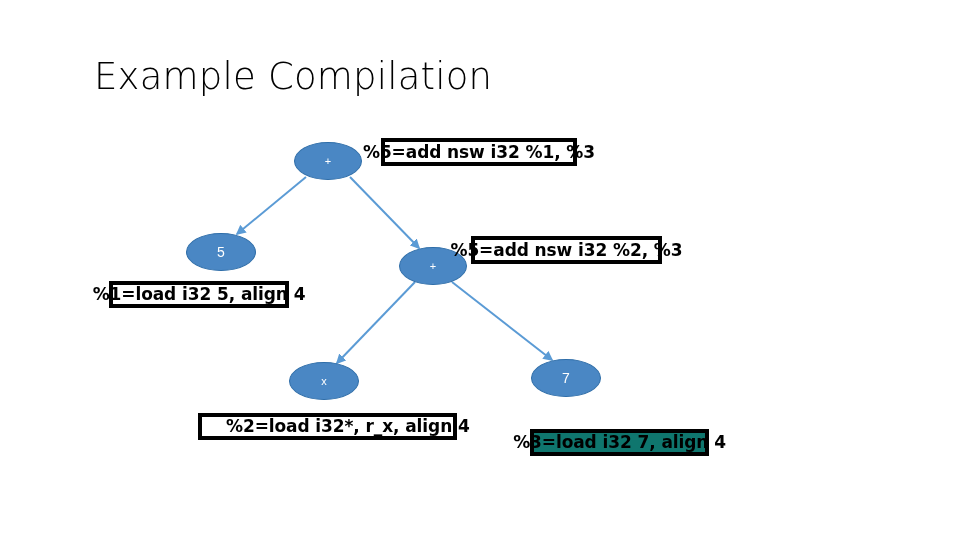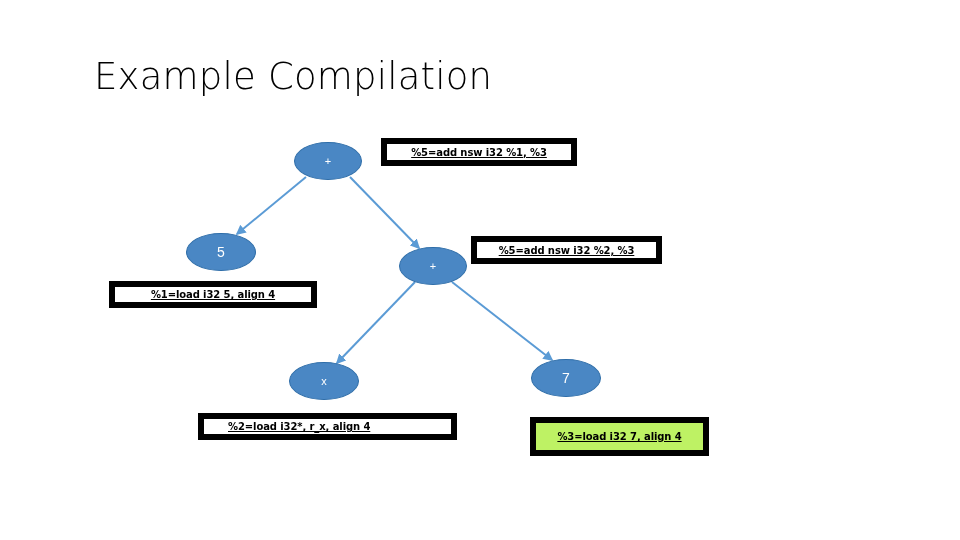--- a/index.html
+++ b/index.html
@@ -79,32 +79,31 @@
     user-select: none;
   }
   .node-label.big {
     font-size: 14px;
   }
 
   
   .code-box {
     position: absolute;
     background: #ffffff;
-    border: 6px solid #0f172a;
+    border: 4px solid #0f172a;
     box-sizing: border-box;
     display: flex;
     align-items: center;
     font-family: "DejaVu Sans", sans-serif;
     font-weight: bold;
-    font-size: 10px;
+    font-size: 17px;
     line-height: 13px;
     color: #000000;
     white-space: nowrap;
     letter-spacing: -0.1px;
-    text-decoration: underline;
   }
   .code-box.center {
     justify-content: center;
   }
   .code-box.left {
     justify-content: flex-start;
     padding-left: 24px;
   }
 </style>
 </head>
@@ -147,25 +146,25 @@
           <span class="node-label big" style="color: rgb(255, 255, 255);">7</span>
         </div>
       </div>
     <div id="annotation-layer">
         <div class="code-box center" style="left: 353px; top: 138px; width: 196px; height: 28px; border-color: rgb(0, 0, 0); background: rgb(255, 255, 255); color: rgb(0, 0, 0);">
           <span>%5=add nsw i32 %1, %3</span>
         </div>
         <div class="code-box center" style="left: 443px; top: 236px; width: 191px; height: 28px; border-color: rgb(0, 0, 0); background: rgb(255, 255, 255); color: rgb(0, 0, 0);">
           <span>%5=add nsw i32 %2, %3</span>
         </div>
-        <div class="code-box center" style="left: 81px; top: 281px; width: 208px; height: 27px; border-color: rgb(0, 0, 0); background: rgb(255, 255, 255); color: rgb(0, 0, 0); text-align: right;">
+        <div class="code-box center" style="left: 81px; top: 281px; width: 180px; height: 27px; border-color: rgb(0, 0, 0); background: rgb(255, 255, 255); color: rgb(0, 0, 0); text-align: right;">
           <span>%1=load i32 5, align 4</span>
         </div>
         <div class="code-box left" style="left: 170px; top: 413px; width: 259px; height: 27px; border-color: rgb(0, 0, 0); background: rgb(255, 255, 255); color: rgb(0, 0, 0);">
           <span>%2=load i32*, r_x, align 4</span>
         </div>
-        <div class="code-box center" style="left: 502px; top: 417px; width: 179px; height: 39px; border-color: rgb(0, 0, 0); background: #bef264; color: rgb(0, 0, 0);">
+        <div class="code-box center" style="left: 502px; top: 429px; width: 179px; height: 27px; border-color: rgb(0, 0, 0); background: #0f766e; color: rgb(0, 0, 0);">
           <span>%3=load i32 7, align 4</span>
         </div>
       </div>
 
   </div>
 </div>
 
 </body></html>

